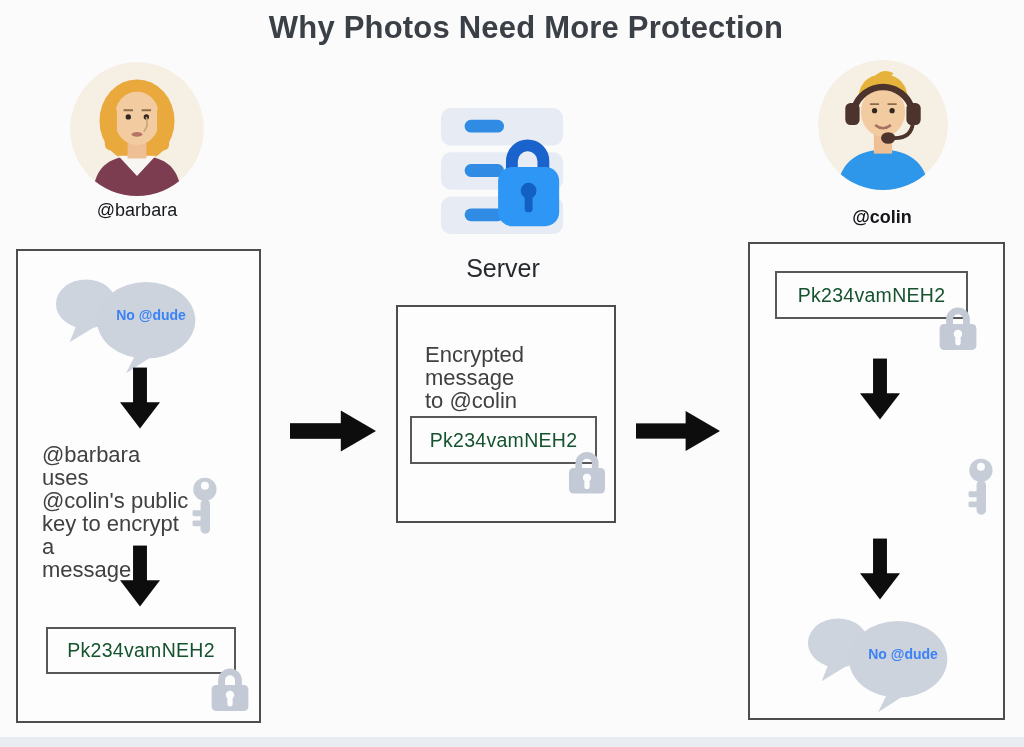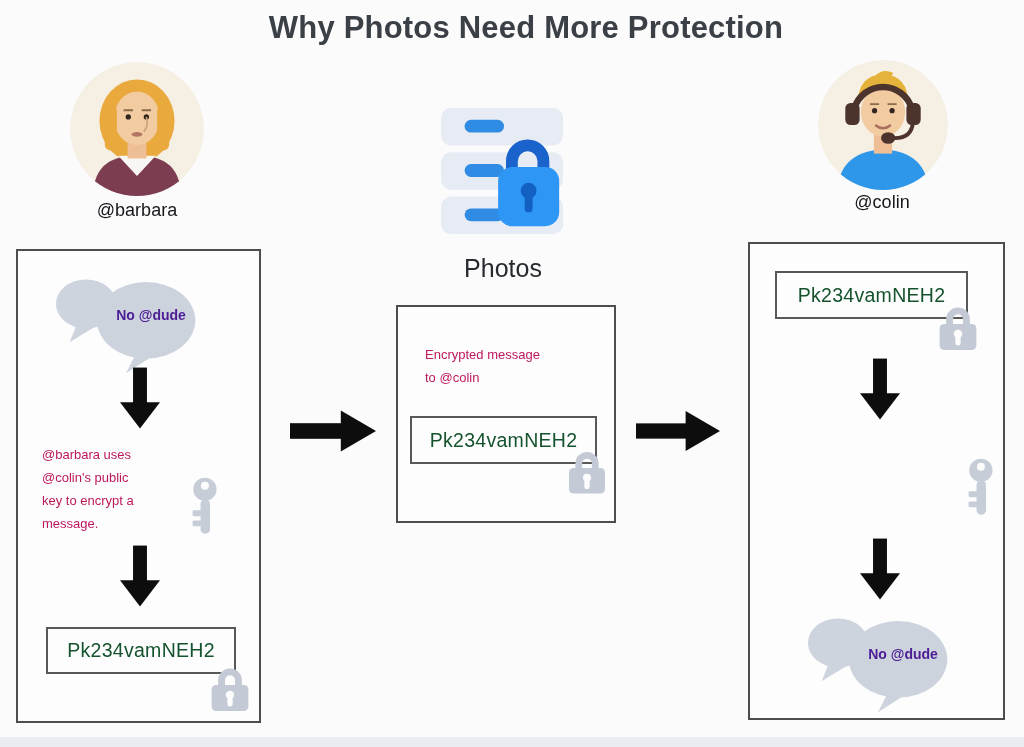--- a/index.html
+++ b/index.html
@@ -7,22 +7,22 @@
          font-family:"Liberation Sans",sans-serif;color:#3b4046;}
   .abs{position:absolute;}
   .title{top:10px;left:0;width:1024px;text-align:center;padding-left:28px;box-sizing:border-box;
          font-size:31px;font-weight:600;letter-spacing:.2px;color:#3b4046;}
   .handle{font-size:18px;color:#15171a;text-align:center;width:200px;}
   .server-label{font-size:25px;color:#26292e;text-align:center;width:200px;}
   .panel{border:2px solid #4d4d4d;background:#fdfdfe;box-sizing:border-box;}
   .cipherbox{border:2px solid #585858;background:#fdfdfe;box-sizing:border-box;
              display:flex;align-items:center;justify-content:center;
              font-size:19.5px;color:#14532d;letter-spacing:.3px;}
-  .desc{font-size:13px;line-height:23px;color:#be185d;white-space:pre-line;}
-  .bubble-text{font-size:14px;font-weight:600;color:#4c1d95;text-align:center;}
+  .desc{font-size:22px;line-height:23px;color:#404040;white-space:pre-line;}
+  .bubble-text{font-size:14px;font-weight:600;color:#3b82f6;text-align:center;}
   svg{display:block;}
 </style>
 </head>
 <body>
 
 <div class="stage">
 
   <div class="abs title">Why Photos Need More Protection</div>
 
   <div class="abs" style="left:70px;top:62px;width:134px;height:134px;">
@@ -61,21 +61,21 @@
       <rect x="24" y="57" width="40" height="13" rx="6.5" fill="#2f8be4"></rect>
       <rect x="24" y="102" width="40" height="13" rx="6.5" fill="#2f8be4"></rect>
       <g>
         <path d="M72,66 V54 A16,16 0 0 1 104,54 V66" stroke="#1b63cc" stroke-width="12" fill="none"></path>
         <rect x="58" y="60" width="62" height="60" rx="14" fill="#2e96f5"></rect>
         <circle cx="89" cy="84" r="8" fill="#1160c2"></circle>
         <rect x="85" y="87" width="8" height="19" rx="4" fill="#1160c2"></rect>
       </g>
     </svg>
   </div>
-  <div class="abs server-label" style="left:403px;top:254px;">Photos</div>
+  <div class="abs server-label" style="left:403px;top:254px;">Server</div>
 
   <div class="abs" style="left:818px;top:60px;width:130px;height:130px;">
     <svg width="130" height="130" viewBox="0 0 100 100">
       <defs>
           <clipPath id="cc">
             <circle cx="50" cy="50" r="50"></circle>
           </clipPath>
         </defs>
       <g clip-path="url(#cc)">
         <circle cx="50" cy="50" r="50" fill="#f6efe4"></circle>
@@ -91,21 +91,21 @@
         <g>
           <path d="M28,37 A23,23 0 0 1 72,37" stroke="#4c332c" stroke-width="5" fill="none"></path>
           <rect x="21" y="33" width="11" height="17" rx="4" fill="#4c332c"></rect>
           <rect x="68" y="33" width="11" height="17" rx="4" fill="#4c332c"></rect>
           <path d="M73,48 Q72,61 57,60" stroke="#4c332c" stroke-width="3" fill="none"></path>
           <ellipse cx="54" cy="60" rx="5.5" ry="4.5" fill="#4c332c"></ellipse>
         </g>
       </g>
     </svg>
   </div>
-  <div class="abs handle" style="left:782px;top:192px;">@colin</div>
+  <div class="abs handle" style="left:782px;top:207px;font-weight:bold;">@colin</div>
 
   <div class="abs panel" style="left:16px;top:249px;width:245px;height:474px;">
     <div class="abs" style="left:30px;top:22px;">
       <svg width="158" height="102" viewBox="0 0 170 112">
         <ellipse cx="40" cy="34" rx="33" ry="27" fill="#cdd4de"></ellipse>
         <polygon points="30,56 48,60 22,76" fill="#cdd4de"></polygon>
         <ellipse cx="106" cy="52" rx="54" ry="42" fill="#ccd3dd"></ellipse>
         <polygon points="94,90 118,88 84,110" fill="#ccd3dd"></polygon>
       </svg>
     </div>

